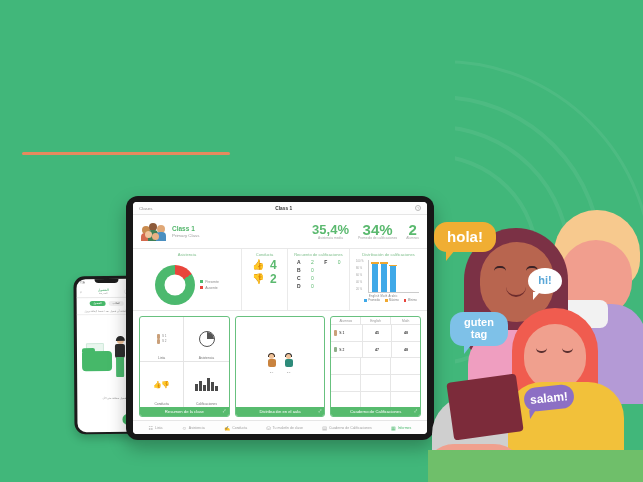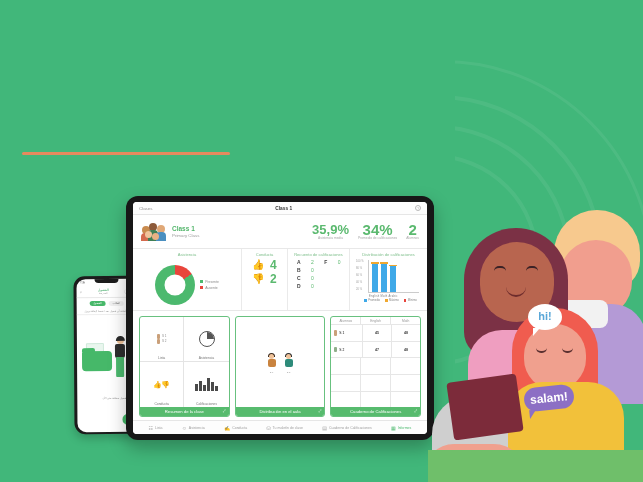--- a/index.html
+++ b/index.html
@@ -286,21 +286,21 @@
     display:flex; align-items:center; justify-content:center;
     color:#fff; font-weight:bold; text-align:center;
     line-height:1.05;
   }
   .bubble:after{
     content:""; position:absolute; width:0;height:0;
     border-style:solid;
   }
   #b-hola { left:6px; top:22px; width:62px; height:30px; background:#f0ae33; font-size:15px; }
   #b-hola:after{ left:12px; bottom:-9px; border-width:11px 9px 0 0; border-color:#f0ae33 transparent transparent transparent;}
-  #b-hi { left:100px; top:68px; width:34px; height:26px; background:#ffffff; color:#5aa7d8; font-size:11px; border-radius:50%;margin-top:36px;}
+  #b-hi { left:100px; top:68px; width:34px; height:26px; background:#ffffff; color:#5aa7d8; font-size:11px; border-radius:50%;}
   #b-hi:after{ left:5px; bottom:-6px; border-width:8px 7px 0 0; border-color:#ffffff transparent transparent transparent;}
   #b-guten { left:22px; top:112px; width:58px; height:34px; background:#7ec1e8; font-size:11px; flex-direction:column;}
   #b-guten:after{ left:14px; bottom:-8px; border-width:10px 8px 0 0; border-color:#7ec1e8 transparent transparent transparent;}
   #b-salam { left:96px; top:186px; width:50px; height:24px; background:#8c6fc4; font-size:12px; transform:rotate(-6deg);}
   #b-salam:after{ left:4px; bottom:-7px; border-width:9px 7px 0 0; border-color:#8c6fc4 transparent transparent transparent;}
 </style>
 </head>
 <body>
 
 <div id="stage">
@@ -368,21 +368,21 @@
           <div class="kid" style="left:15px;top:10px;width:10px;height:9px;background:#4a8fc0;border-radius:4px 4px 0 0;"></div>
           <div class="kid" style="left:4px;top:9px;width:7px;height:7px;background:#f0c39a;"></div>
           <div class="kid" style="left:11px;top:11px;width:7px;height:7px;background:#e8b184;"></div>
         </div>
         <div>
           <div class="t-classname">Class 1</div>
           <div class="t-classsub">Primary Class</div>
         </div>
         <div class="t-stats">
           <div class="t-stat">
-            <div class="t-statval big">35,9%</div>
+            <div class="t-statval big">35,4%</div>
             <div class="t-statlab">Asistencia media</div>
           </div>
           <div class="t-stat">
             <div class="t-statval mid">34%</div>
             <div class="t-statlab">Promedio de calificaciones</div>
           </div>
           <div class="t-stat">
             <div class="t-statval num">2</div>
             <div class="t-statlab">Alumnos</div>
           </div>
@@ -634,21 +634,28 @@
     <div class="blob" style="left:78px;top:182px;width:118px;height:100px;background:#f2c13a;border-radius:36px 36px 0 0;"></div>
     <div class="blob" style="left:108px;top:148px;width:11px;height:5px;border-bottom:2px solid #5b3030;border-radius:0 0 8px 8px;background:transparent;"></div>
     <div class="blob" style="left:134px;top:148px;width:11px;height:5px;border-bottom:2px solid #5b3030;border-radius:0 0 8px 8px;background:transparent;"></div>
 
     <div class="blob" style="left:4px;top:196px;width:76px;height:72px;background:#cfcfcf;border-radius:38px 38px 18px 18px;"></div>
     <div class="blob" style="left:-4px;top:244px;width:100px;height:60px;background:#f0a08e;border-radius:30px 30px 0 0;"></div>
     <div class="blob" style="left:22px;top:178px;width:70px;height:58px;background:#7c2b3a;border-radius:4px;transform:rotate(-8deg);"></div>
 
     <div class="blob" style="left:0;top:250px;width:215px;height:40px;background:#6fbf6a;border-radius:0;"></div>
 
+    <div class="bubble" id="b-hola">
+      <span>hola!</span>
+    </div>
     <div class="bubble" id="b-hi">
       <span>hi!</span>
+    </div>
+    <div class="bubble" id="b-guten">
+      <span>guten</span>
+      <span>tag</span>
     </div>
     <div class="bubble" id="b-salam">
       <span>salam!</span>
     </div>
   </div>
 
 </div>
 
 </body></html>

